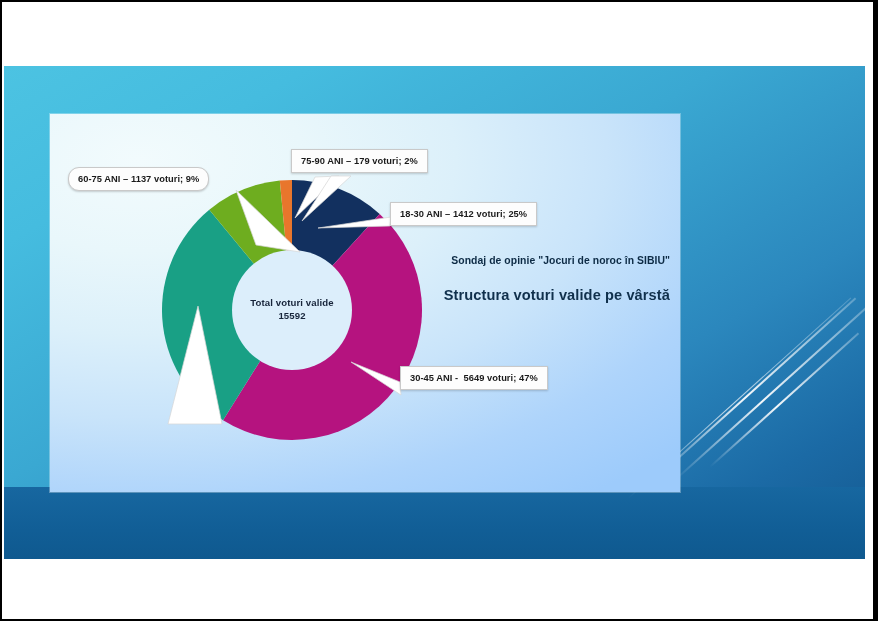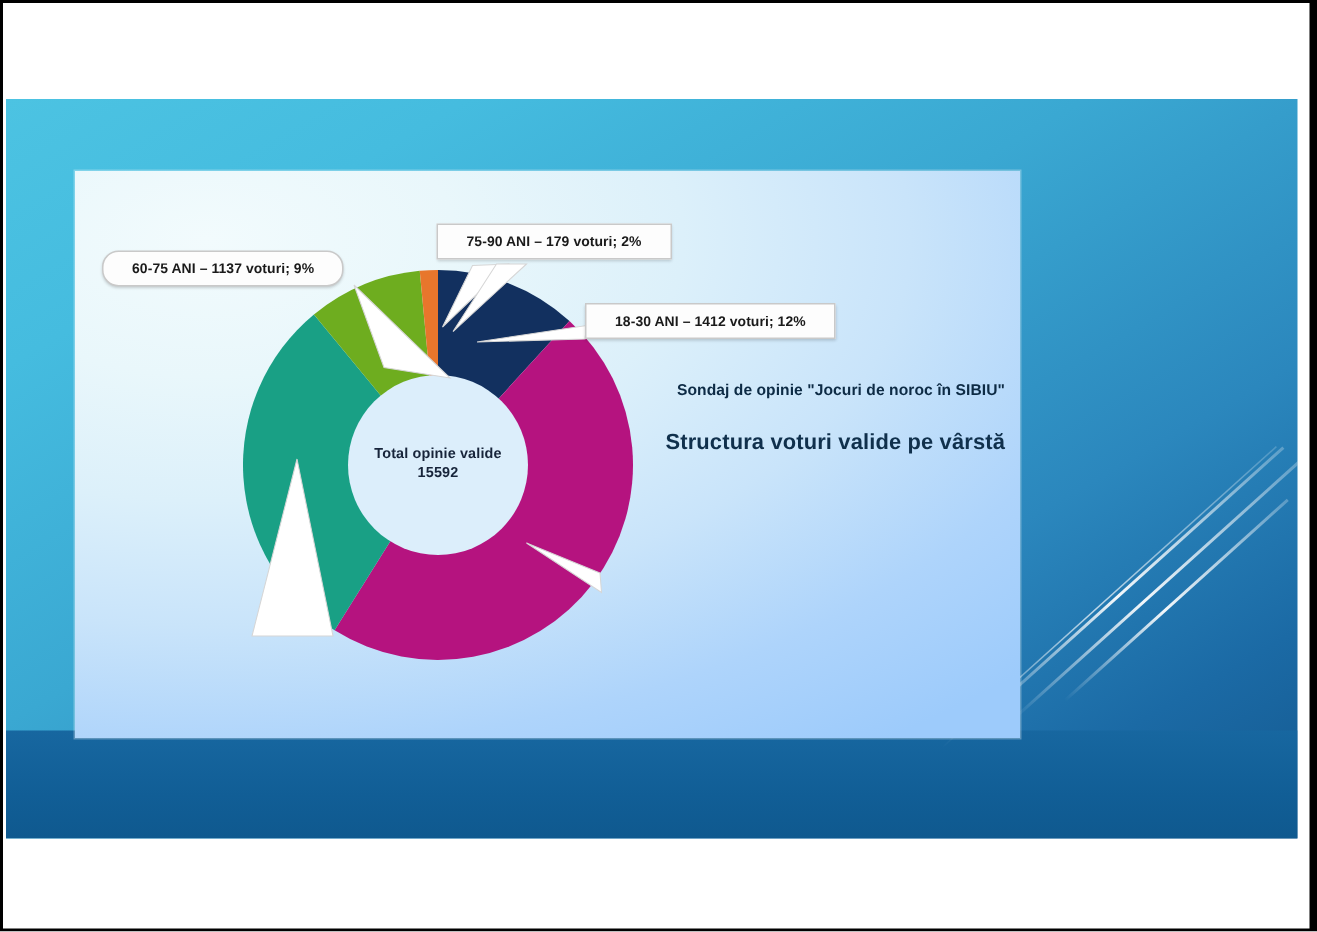--- a/index.html
+++ b/index.html
@@ -65,21 +65,21 @@
   }
 
   
   .callout{
     position:absolute;
     background:#fdfdfd;
     border:1px solid #c9c9c9;
     box-shadow:0 1px 2px rgba(0,0,0,.18);
     color:#1a1a1a;
     font-size:9.3px;font-weight:bold;
-    padding:6px 19px;
+    padding:6px 9px;
     white-space:pre;
     letter-spacing:.05px;
   }
   #lbl-6075{left:18px;top:53px;border-radius:11px;}
   #lbl-7590{left:241px;top:35px;}
   #lbl-1830{left:340px;top:88px;}
   #lbl-3045{left:350px;top:252px;}
   #lbl-4560{left:26px;top:312px;}
 
   
@@ -120,42 +120,43 @@
           <g id="donut-slices">
               <path d="M 134 134 L 134 4 A 130 130 0 0 1 221.65740972415747 37.99907021048607 Z" fill="#12305f"></path>
               <path d="M 134 134 L 221.65740972415747 37.99907021048607 A 130 130 0 0 1 65.06363768741372 244.21695854589635 Z" fill="#b5137f"></path>
               <path d="M 134 134 L 65.06363768741372 244.21695854589635 A 130 130 0 0 1 51.28143173088766 33.712221764024505 Z" fill="#19a085"></path>
               <path d="M 134 134 L 51.28143173088766 33.712221764024505 A 130 130 0 0 1 121.82255675886006 4.57160328541184 Z" fill="#6ead1f"></path>
               <path d="M 134 134 L 121.82255675886006 4.57160328541184 A 130 130 0 0 1 133.99999999999997 4 Z" fill="#e8762c"></path>
             </g>
           <circle cx="134" cy="134" r="60" fill="#dceefb"></circle>
         </svg>
         <div class="center-text">
-          <div>Total opinie valide</div>
+          <div>Total voturi valide</div>
           <div>15592</div>
         </div>
       </div>
 
       <svg id="leaders" viewBox="0 0 630 378">
 
         <polygon points="186,76 250,138 206,131" fill="#ffffff" stroke="#d6d6d6" stroke-width="0.7"></polygon>
 
         <polygon points="289,62 245,104 265,63" fill="#ffffff" stroke="#d6d6d6" stroke-width="0.7"></polygon>
         <polygon points="301,62 252,107 281,62" fill="#ffffff" stroke="#d6d6d6" stroke-width="0.7"></polygon>
 
         <polygon points="340,112 268,114 341,103" fill="#ffffff" stroke="#d6d6d6" stroke-width="0.7"></polygon>
 
         <polygon points="350,268 301,248 351,281" fill="#ffffff" stroke="#d6d6d6" stroke-width="0.7"></polygon>
 
         <polygon points="148,192 172,310 118,310" fill="#ffffff" stroke="#d6d6d6" stroke-width="0.7"></polygon>
       </svg>
 
       <div class="callout" id="lbl-6075">60-75 ANI – 1137 voturi; 9%</div>
       <div class="callout" id="lbl-7590">75-90 ANI – 179 voturi; 2%</div>
-      <div class="callout" id="lbl-1830">18-30 ANI – 1412 voturi; 12%</div>
+      <div class="callout" id="lbl-1830">18-30 ANI – 1412 voturi; 25%</div>
+      <div class="callout" id="lbl-3045">30-45 ANI -  5649 voturi; 47%</div>
 
       <div id="title-block">
         <div id="title-sub">Sondaj de opinie "Jocuri de noroc în SIBIU"</div>
         <div id="title-main">Structura voturi valide pe vârstă</div>
       </div>
 
     </div>
 
   </div>
 </div>

